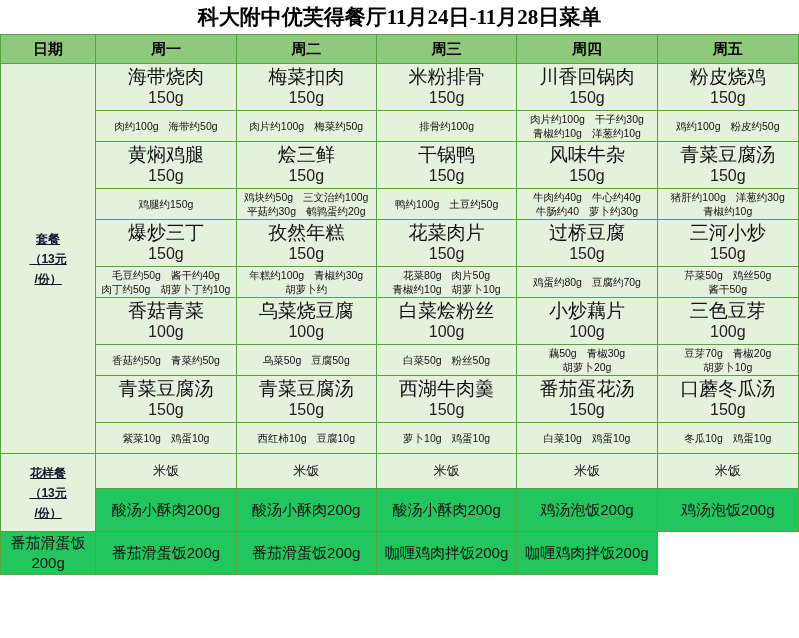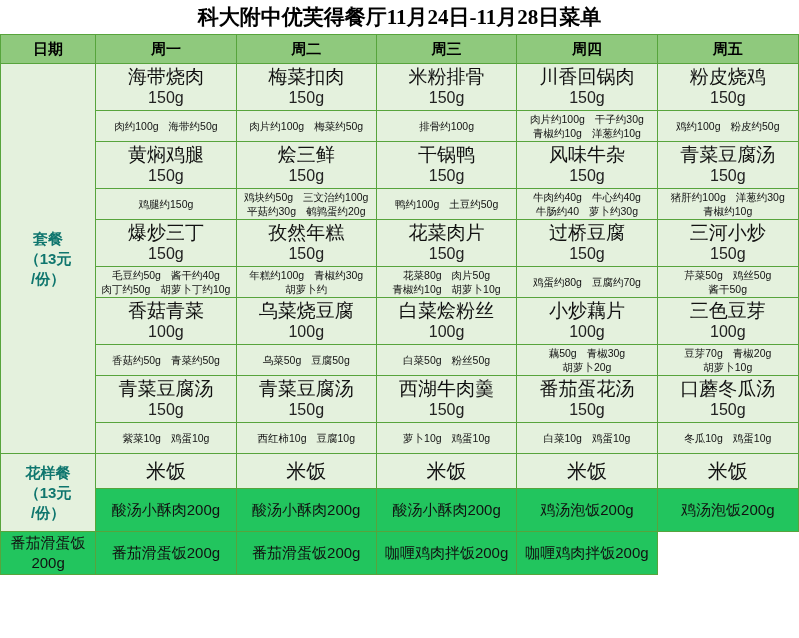--- a/index.html
+++ b/index.html
@@ -43,45 +43,46 @@
   .hdr td{
     background:#8fc97d;
     height:28px;
     font-size:15px;
     font-weight:bold;
     color:#000;
     margin-top:8px;
   }
   .sidecell{
     background:#e4f1dd;
-    font-size:15px;
+    font-size:12px;
     font-weight:bold;
     line-height:20px;
-    color:#0f766e;
+    color:#0f172a;
+    text-decoration:underline;
   }
   .dish{
     background:#e4f1dd;
     height:46px;
     font-size:15px;
     line-height:21px;
   }
   .dish .nm{display:block;font-size:19px;}
   .dish .wt{display:block;font-size:16px;color:#222;}
   .ing{
     background:#e4f1dd;
     height:30px;
     font-size:10.5px;
     line-height:14px;
     color:#111;
   }
   .ing span{display:inline-block;padding:0 5px;}
   .rice{
     background:#e4f1dd;
     height:34px;
-    font-size:20px;
+    font-size:13px;
   }
   .flower{
     background:#22c55e;
     height:42px;
     font-size:15px;
     line-height:20px;
   }
 </style>
 </head>
 <body>

